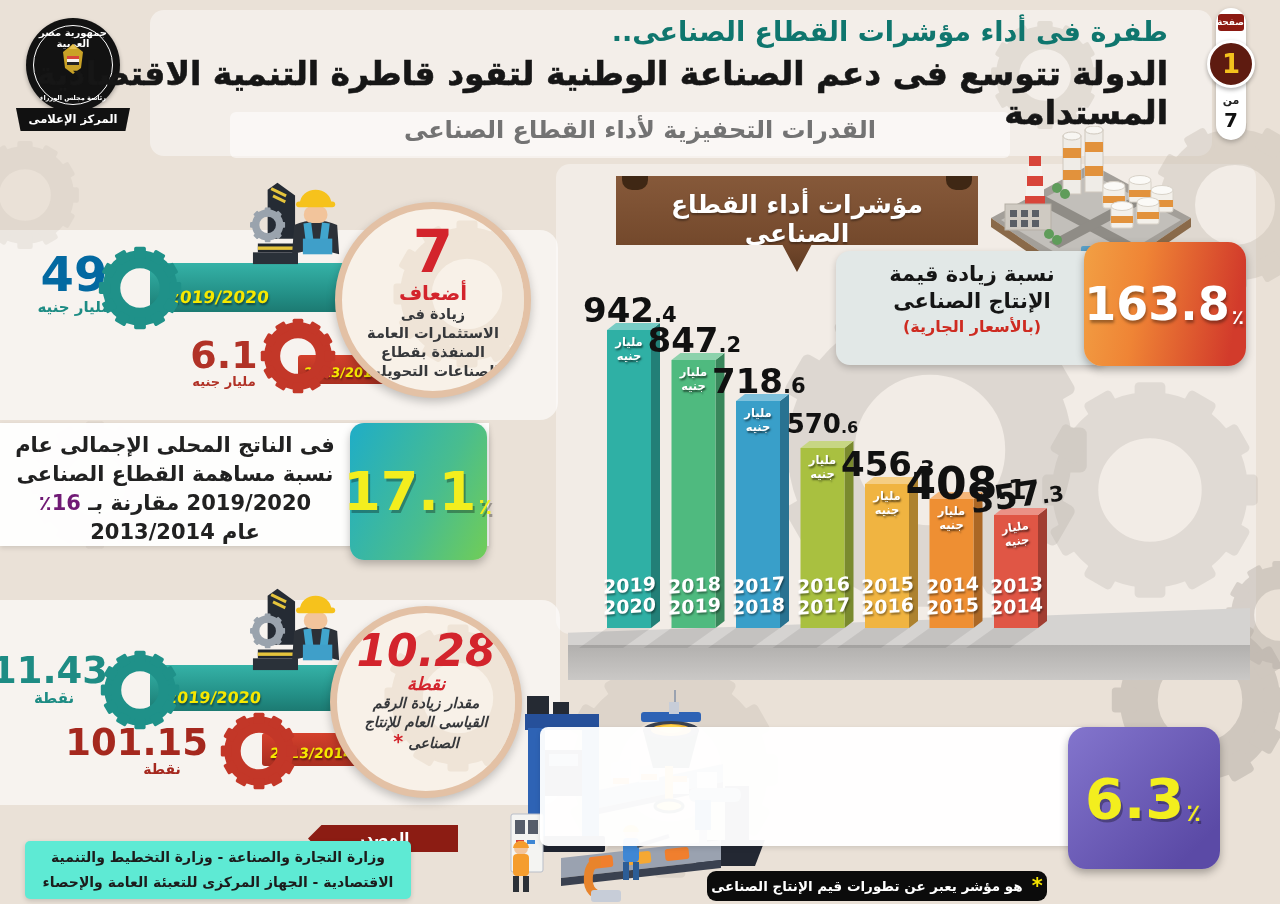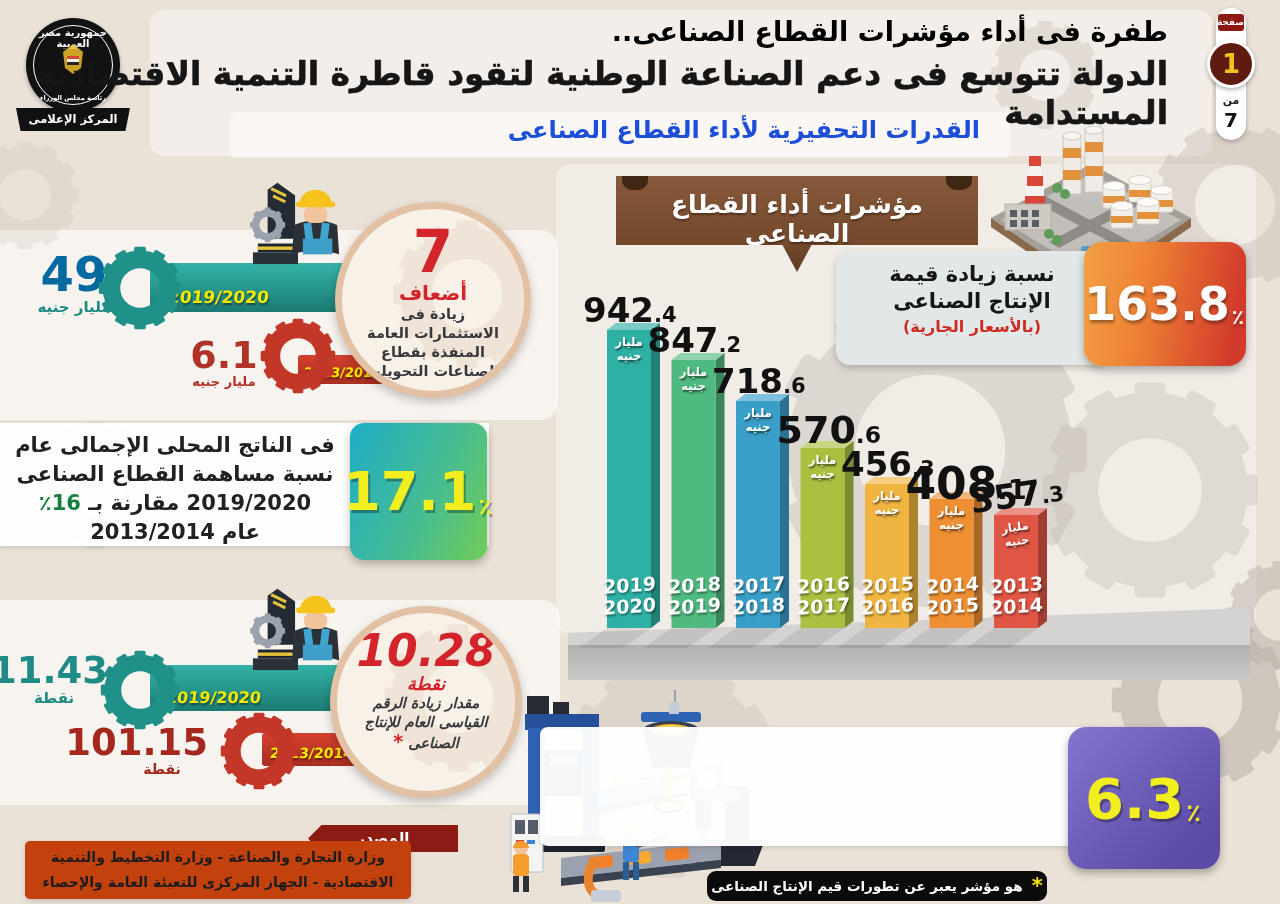--- a/index.html
+++ b/index.html
@@ -6,23 +6,23 @@
   .canvas{
     position:relative;width:1280px;height:904px;overflow:hidden;
     background:#eae1d7;
     font-family:"DejaVu Sans",sans-serif;
     direction:rtl;
   }
   .abs{position:absolute;}
   .band{position:absolute;background:rgba(255,255,255,.55);border-radius:14px;}
   .gearDeco{position:absolute;pointer-events:none;}
   
-  .tagline{position:absolute;right:112px;top:16px;font-size:27px;font-weight:bold;color:#000000;}
+  .tagline{position:absolute;right:112px;top:16px;font-size:27px;font-weight:bold;color:#0f766e;}
   .mainTitle{position:absolute;right:112px;top:54px;font-size:33px;font-weight:bold;color:#161616;-webkit-text-stroke:.6px #161616;}
-  .subTitle{position:absolute;left:300px;top:116px;width:680px;font-size:24px;font-weight:bold;color:#1d4ed8;}
+  .subTitle{position:absolute;left:300px;top:116px;width:680px;text-align:center;font-size:24px;font-weight:bold;color:#737373;}
   
   .pagePill{position:absolute;left:1216px;top:8px;width:30px;height:132px;background:#fff;border-radius:15px;box-shadow:0 2px 5px rgba(0,0,0,.25);}
   .pageLabel{position:absolute;left:1218px;top:14px;width:26px;height:17px;background:#8c1a12;color:#fff;font-size:9px;font-weight:bold;text-align:center;line-height:17px;border-radius:3px;}
   .pageCircle{position:absolute;left:1207px;top:40px;width:48px;height:48px;border-radius:50%;background:#5e1b10;border:3px solid #fff;box-sizing:border-box;color:#f4c21d;font-size:26px;font-weight:bold;text-align:center;line-height:42px;box-shadow:0 2px 4px rgba(0,0,0,.3);}
   .pageOf{position:absolute;left:1216px;top:94px;width:30px;text-align:center;font-size:11px;font-weight:bold;color:#222;}
   .pageTotal{position:absolute;left:1216px;top:108px;width:30px;text-align:center;font-size:20px;font-weight:bold;color:#111;}
   
   .logoCircle{position:absolute;left:26px;top:18px;width:94px;height:94px;border-radius:50%;background:#121212;box-shadow:0 2px 4px rgba(0,0,0,.3);}
   .logoRing{position:absolute;left:7px;top:7px;right:7px;bottom:7px;border:1.5px solid #fff;border-radius:50%;}
   .logoTopText{position:absolute;top:9px;left:0;width:100%;text-align:center;font-size:10px;color:#fff;font-weight:bold;}
@@ -43,39 +43,39 @@
   .gbar .year{position:absolute;color:#f6e800;font-weight:bold;transform:skewX(-6deg);text-shadow:1px 2px 2px rgba(0,0,0,.45);}
   .bigCircle{position:absolute;border-radius:50%;background:#f8f1e8;border:7px solid #e3c1a5;box-sizing:border-box;box-shadow:0 4px 10px rgba(0,0,0,.22);text-align:center;overflow:hidden;}
   .bigCircle .wm{position:absolute;right:-18px;top:10px;color:#e9dccb;opacity:.6;}
   .circNum{position:relative;color:#d3242c;font-weight:bold;line-height:1;}
   .circWord{position:relative;color:#d3242c;font-weight:bold;}
   .circDesc{position:relative;color:#36383b;font-weight:bold;font-size:14.5px;line-height:19px;padding:0 16px;}
   .starRed{color:#d3242c;font-size:19px;}
   
   .whiteStrip{position:absolute;background:rgba(255,255,255,.95);box-shadow:0 2px 5px rgba(0,0,0,.12);}
   .gdpText{position:absolute;left:6px;top:431px;width:338px;text-align:center;font-size:21px;line-height:29px;font-weight:bold;color:#212121;}
-  .cyan{color:#15803d;}
+  .cyan{color:#701a75;}
   .box17{position:absolute;left:350px;top:423px;width:137px;height:137px;border-radius:14px;background:linear-gradient(115deg,#1fadc7 0%,#49bd8e 60%,#71cd57 100%);box-shadow:0 4px 8px rgba(0,0,0,.25);display:flex;align-items:center;justify-content:center;}
   .numRow{direction:ltr;display:flex;align-items:flex-end;font-weight:bold;}
   .yellowNum{color:#f3ee1e;text-shadow:2px 3px 0 rgba(0,0,0,.3);}
   
   .lightBox{position:absolute;left:836px;top:251px;width:272px;height:114px;background:#e2e8e7;border-radius:14px;box-shadow:0 3px 7px rgba(0,0,0,.2);text-align:center;padding-top:10px;box-sizing:border-box;}
   .lightBox .l{font-size:21px;font-weight:bold;color:#151515;line-height:27px;}
   .lightBox .r{font-size:16px;font-weight:bold;color:#ce2b21;line-height:24px;}
   .orangeBox{position:absolute;left:1084px;top:242px;width:162px;height:124px;border-radius:18px;background:linear-gradient(100deg,#f2a044 0%,#ef8435 35%,#d23b2b 90%);box-shadow:0 4px 9px rgba(0,0,0,.3);display:flex;align-items:center;justify-content:center;}
   .whiteNum{color:#fff;text-shadow:1px 3px 3px rgba(0,0,0,.35);}
   
   .growthText{position:absolute;left:610px;top:739px;width:460px;text-align:center;font-size:23px;line-height:36px;font-weight:bold;color:#141414;}
   .purpleBox{position:absolute;left:1068px;top:727px;width:152px;height:142px;border-radius:18px;background:linear-gradient(135deg,#8375cd 0%,#5b4aa6 85%);box-shadow:0 4px 9px rgba(0,0,0,.3);display:flex;align-items:center;justify-content:center;}
   
   .footnote{position:absolute;left:707px;top:871px;width:340px;height:30px;background:#0b0b0b;border-radius:9px;display:flex;align-items:center;justify-content:center;gap:9px;}
   .footnote .star{color:#f6e400;font-size:21px;font-weight:bold;line-height:1;}
   .footnote .txt{color:#fff;font-size:13.5px;font-weight:bold;}
   .srcRibbon{position:absolute;left:308px;top:825px;width:150px;height:27px;background:#8c1c13;color:#fff;font-size:15px;font-weight:bold;text-align:center;line-height:27px;clip-path:polygon(0 50%,9% 0,100% 0,100% 100%,9% 100%);filter:drop-shadow(0 2px 2px rgba(0,0,0,.3));}
-  .srcBox{position:absolute;left:25px;top:841px;width:386px;height:58px;background:#c2410c;border-radius:5px;box-shadow:0 2px 5px rgba(0,0,0,.15);text-align:center;font-size:14px;font-weight:bold;color:#1c1c1c;line-height:25px;padding-top:4px;box-sizing:border-box;}
+  .srcBox{position:absolute;left:25px;top:841px;width:386px;height:58px;background:#5eead4;border-radius:5px;box-shadow:0 2px 5px rgba(0,0,0,.15);text-align:center;font-size:14px;font-weight:bold;color:#1c1c1c;line-height:25px;padding-top:4px;box-sizing:border-box;}
   
   .platformTop{position:absolute;left:568px;top:608px;width:682px;height:40px;background:#d5d3d1;clip-path:polygon(0 62%,100% 0,100% 100%,0 100%);}
   .platformFront{position:absolute;left:568px;top:645px;width:682px;height:35px;background:linear-gradient(180deg,#b2b0ae,#cac8c6);}
   .chartLayer{position:absolute;inset:0;pointer-events:none;}
   .barValue{position:absolute;text-align:center;font-weight:bold;color:#111;direction:ltr;line-height:1;}
   .barValue .frac{font-size:.62em;}
   .barUnit{position:absolute;text-align:center;color:#fff;font-size:11.5px;font-weight:bold;text-shadow:1px 2px 2px rgba(0,0,0,.6);}
   .barYear{position:absolute;text-align:center;color:#fff;font-size:19px;line-height:21px;font-weight:bold;text-shadow:1px 2px 2px rgba(0,0,0,.4);transform:skewY(-4deg);direction:ltr;}
   svg.illus{position:absolute;}
 </style>
@@ -367,21 +367,21 @@
       </svg>
       <div class="barValue" style="left: 583px; top: 293px; width: 92px; font-size: 34px;">942<span class="frac">.4</span></div>
       <div class="barUnit" style="left: 601px; top: 335px; width: 56px;">مليار جنيه</div>
       <div class="barYear" style="left: 603px; top: 575px; width: 52px;">2019<br>2020</div>
       <div class="barValue" style="left: 647.5px; top: 323px; width: 92px; font-size: 34px;">847<span class="frac">.2</span></div>
       <div class="barUnit" style="left: 665.5px; top: 365px; width: 56px;">مليار جنيه</div>
       <div class="barYear" style="left: 667.5px; top: 575px; width: 52px;">2018<br>2019</div>
       <div class="barValue" style="left: 712px; top: 364px; width: 92px; font-size: 34px;">718<span class="frac">.6</span></div>
       <div class="barUnit" style="left: 730px; top: 406px; width: 56px;">مليار جنيه</div>
       <div class="barYear" style="left: 732px; top: 575px; width: 52px;">2017<br>2018</div>
-      <div class="barValue" style="left: 776.5px; top: 411px; width: 92px; font-size: 38px;">570<span class="frac">.6</span></div>
+      <div class="barValue" style="left: 776.5px; top: 411px; width: 92px; font-size: 26px;">570<span class="frac">.6</span></div>
       <div class="barUnit" style="left: 794.5px; top: 453px; width: 56px;">مليار جنيه</div>
       <div class="barYear" style="left: 796.5px; top: 575px; width: 52px;">2016<br>2017</div>
       <div class="barValue" style="left: 841px; top: 447px; width: 92px; font-size: 34px;">456<span class="frac">.3</span></div>
       <div class="barUnit" style="left: 859px; top: 489px; width: 56px;">مليار جنيه</div>
       <div class="barYear" style="left: 861px; top: 575px; width: 52px;">2015<br>2016</div>
       <div class="barValue" style="left: 905.5px; top: 462px; width: 92px; font-size: 44px;">408<span class="frac">.1</span></div>
       <div class="barUnit" style="left: 923.5px; top: 504px; width: 56px;">مليار جنيه</div>
       <div class="barYear" style="left: 925.5px; top: 575px; width: 52px;">2014<br>2015</div>
       <div class="barValue" style="left: 970px; top: 478px; width: 92px; font-size: 34px; transform: rotate(-8deg);">357<span class="frac">.3</span></div>
       <div class="barUnit" style="left: 988px; top: 520px; width: 56px; transform: rotate(-8deg);">مليار جنيه</div>

